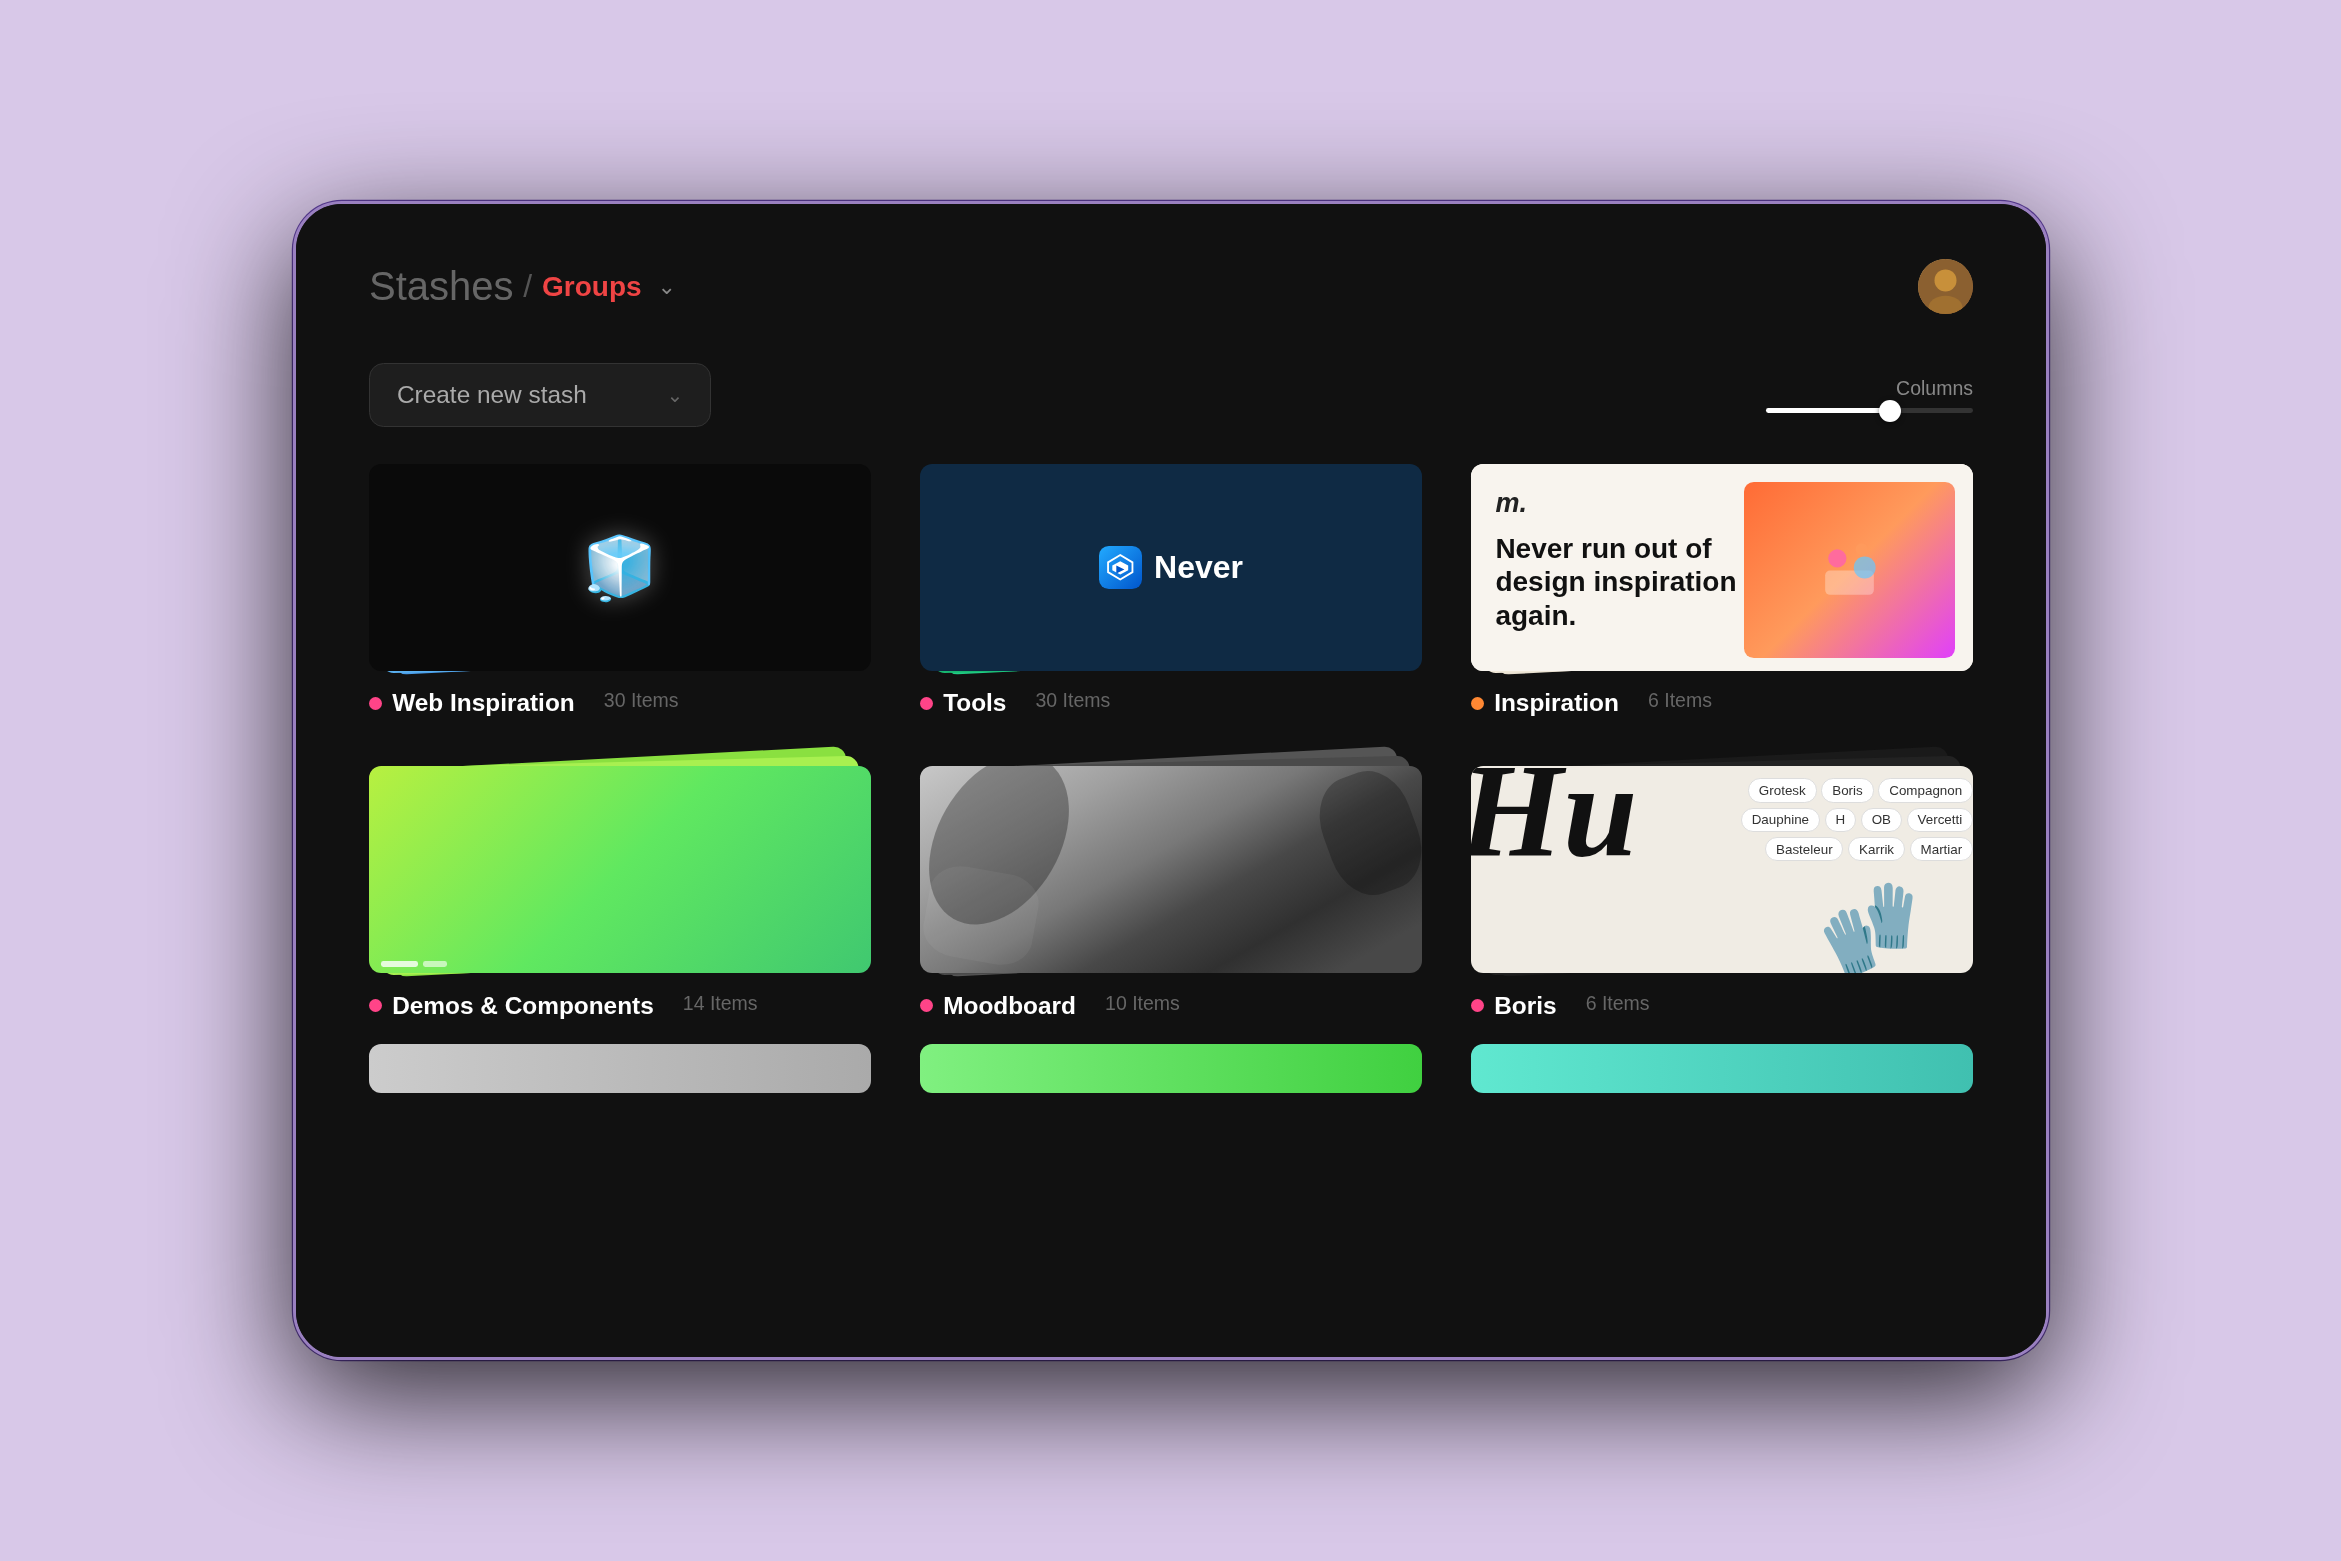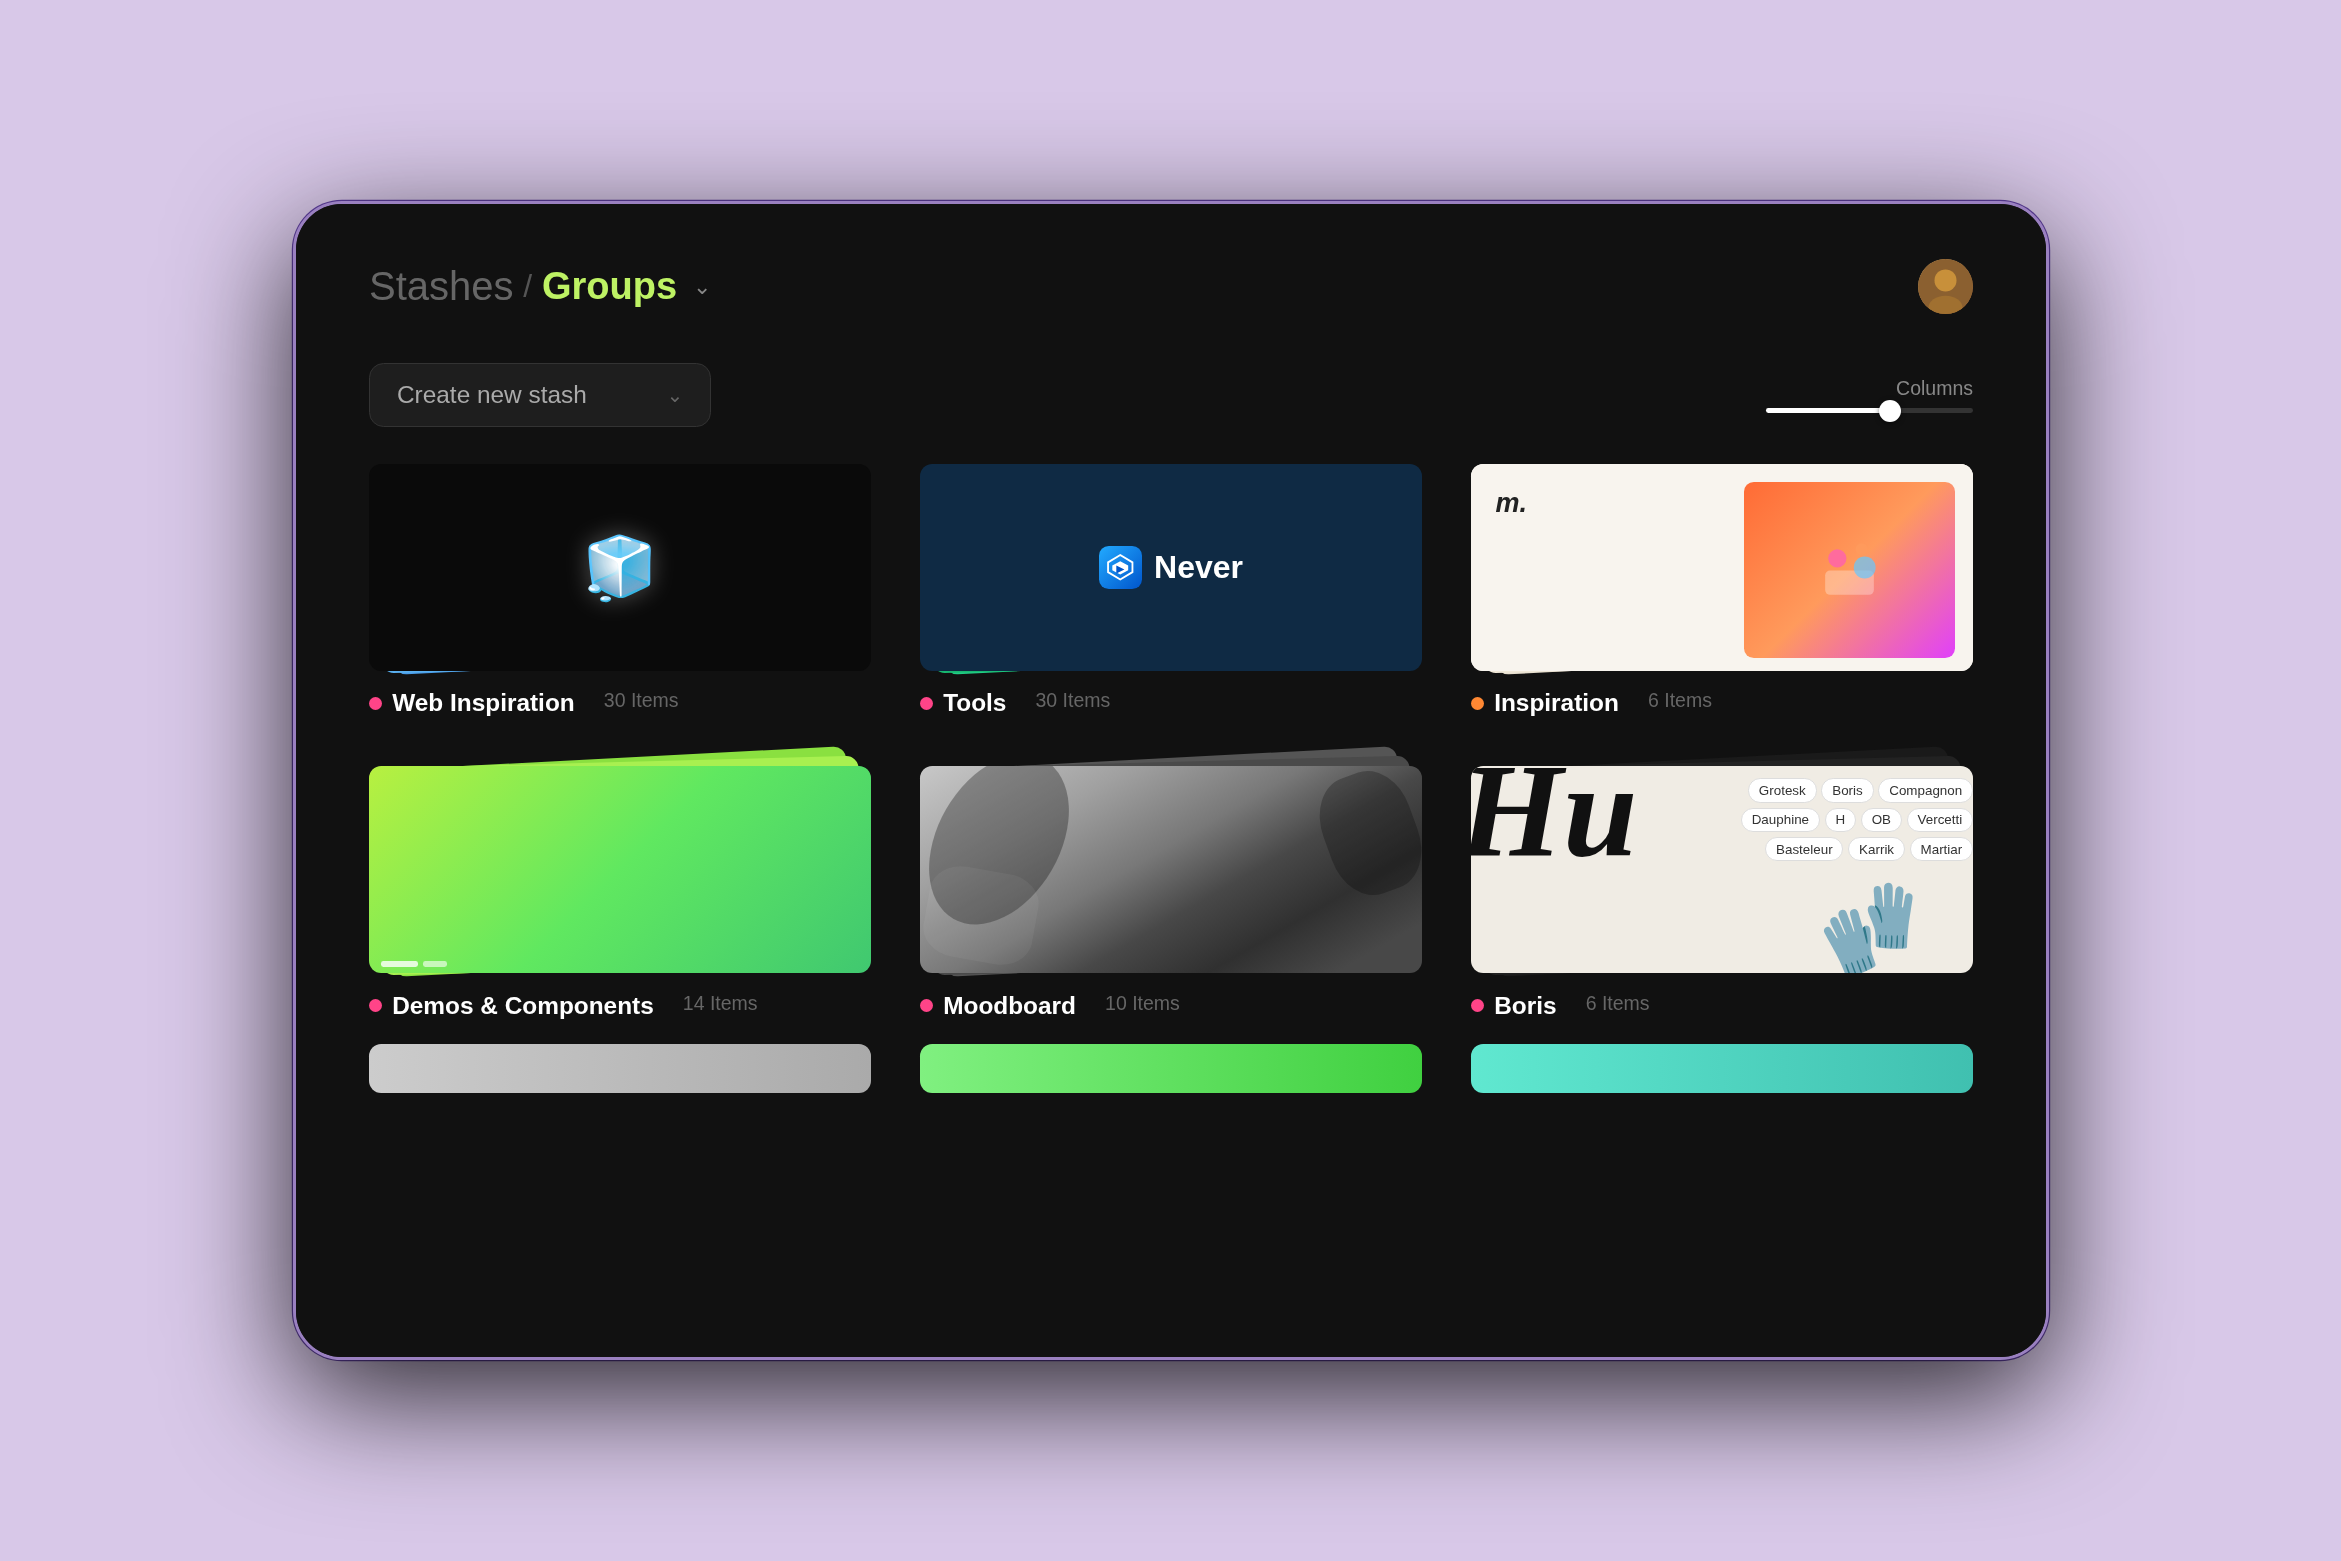--- a/index.html
+++ b/index.html
@@ -62,22 +62,22 @@
       color: #666;
       font-weight: 500;
     }
 
     .breadcrumb-sep {
       font-size: 32px;
       color: #555;
     }
 
     .breadcrumb-groups {
-      font-size: 38px;
-      color: #bef264;
+      font-size: 28px;
+      color: #ef4444;
       font-weight: 700;
       text-align: right;
     }
 
     .breadcrumb-arrow {
       font-size: 22px;
       color: #888;
       margin-left: 6.1px;
     }
 
@@ -455,20 +455,21 @@
         </div>
       </div>
 
       <div class="stash-card">
         <div class="card-stack">
           <div class="card-back2 card-insp-back2"></div>
           <div class="card-back1 card-insp-back1"></div>
           <div class="card-front card-insp-front">
             <div class="insp-content">
               <div class="insp-logo">m.</div>
+              <div class="insp-headline">Never run out of design inspiration again.</div>
               <div class="insp-side">
                 <svg width="73" height="73" viewBox="0 0 120 120" xmlns="http://www.w3.org/2000/svg">
                   <circle cx="40" cy="40" r="15" fill="#ff6b9d"></circle>
                   <circle cx="80" cy="25" r="10" fill="#ff9a5c"></circle>
                   <rect x="20" y="60" width="80" height="40" rx="8" fill="rgba(255,255,255,0.3)"></rect>
                   <circle cx="85" cy="55" r="18" fill="rgba(100,200,255,0.7)"></circle>
                 </svg>
               </div>
             </div>
           </div>

